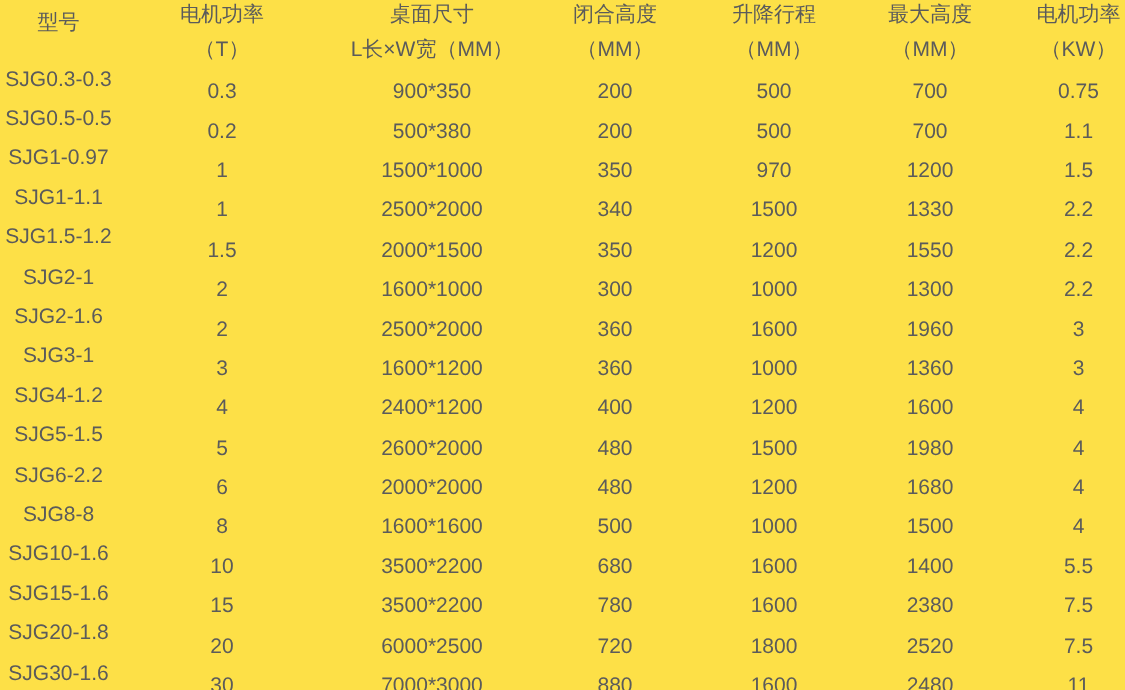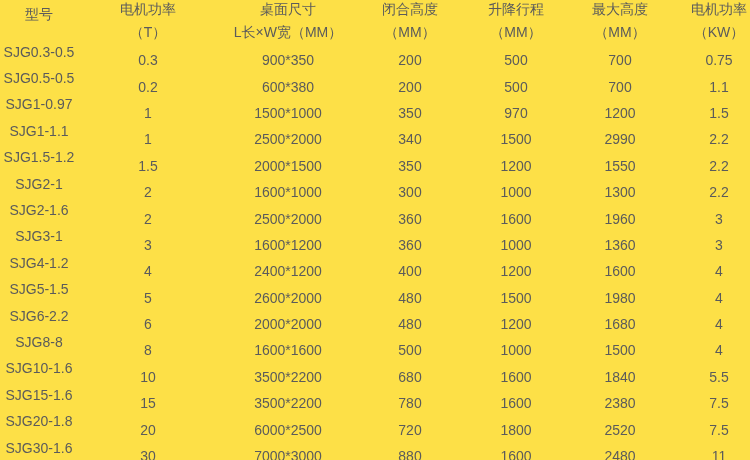--- a/index.html
+++ b/index.html
@@ -64,53 +64,53 @@
           <th>（T）</th>
           <th>L长×W宽（MM）</th>
           <th>（MM）</th>
           <th>（MM）</th>
           <th>（MM）</th>
           <th>（KW）</th>
         </tr>
       </thead>
     <tbody>
         <tr>
-          <td class="model-cell"><span class="lift">SJG0.3-0.5</span></td>
+          <td class="model-cell"><span class="lift">SJG0.3-0.3</span></td>
           <td>0.3</td>
           <td>900*350</td>
           <td>200</td>
           <td>500</td>
           <td>700</td>
           <td>0.75</td>
         </tr>
         <tr>
           <td class="model-cell"><span class="lift">SJG0.5-0.5</span></td>
           <td>0.2</td>
-          <td>600*380</td>
+          <td>500*380</td>
           <td>200</td>
           <td>500</td>
           <td>700</td>
           <td>1.1</td>
         </tr>
         <tr>
           <td class="model-cell"><span class="lift">SJG1-0.97</span></td>
           <td>1</td>
           <td>1500*1000</td>
           <td>350</td>
           <td>970</td>
           <td>1200</td>
           <td>1.5</td>
         </tr>
         <tr>
           <td class="model-cell"><span class="lift">SJG1-1.1</span></td>
           <td>1</td>
           <td>2500*2000</td>
           <td>340</td>
           <td>1500</td>
-          <td>2990</td>
+          <td>1330</td>
           <td>2.2</td>
         </tr>
         <tr>
           <td class="model-cell"><span class="lift">SJG1.5-1.2</span></td>
           <td>1.5</td>
           <td>2000*1500</td>
           <td>350</td>
           <td>1200</td>
           <td>1550</td>
           <td>2.2</td>
@@ -177,21 +177,21 @@
           <td>1000</td>
           <td>1500</td>
           <td>4</td>
         </tr>
         <tr>
           <td class="model-cell"><span class="lift">SJG10-1.6</span></td>
           <td>10</td>
           <td>3500*2200</td>
           <td>680</td>
           <td>1600</td>
-          <td>1840</td>
+          <td>1400</td>
           <td>5.5</td>
         </tr>
         <tr>
           <td class="model-cell"><span class="lift">SJG15-1.6</span></td>
           <td>15</td>
           <td>3500*2200</td>
           <td>780</td>
           <td>1600</td>
           <td>2380</td>
           <td>7.5</td>

